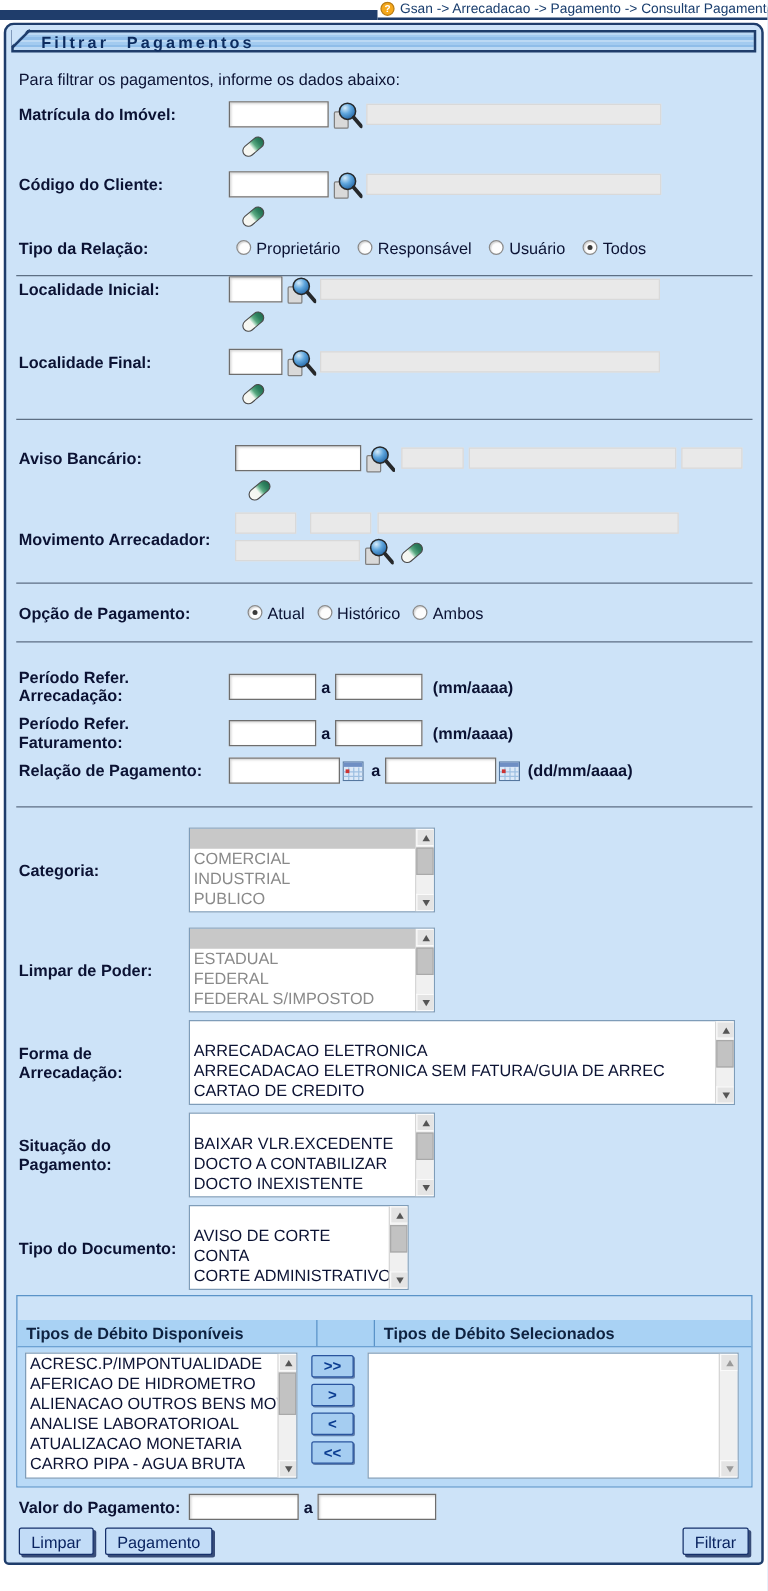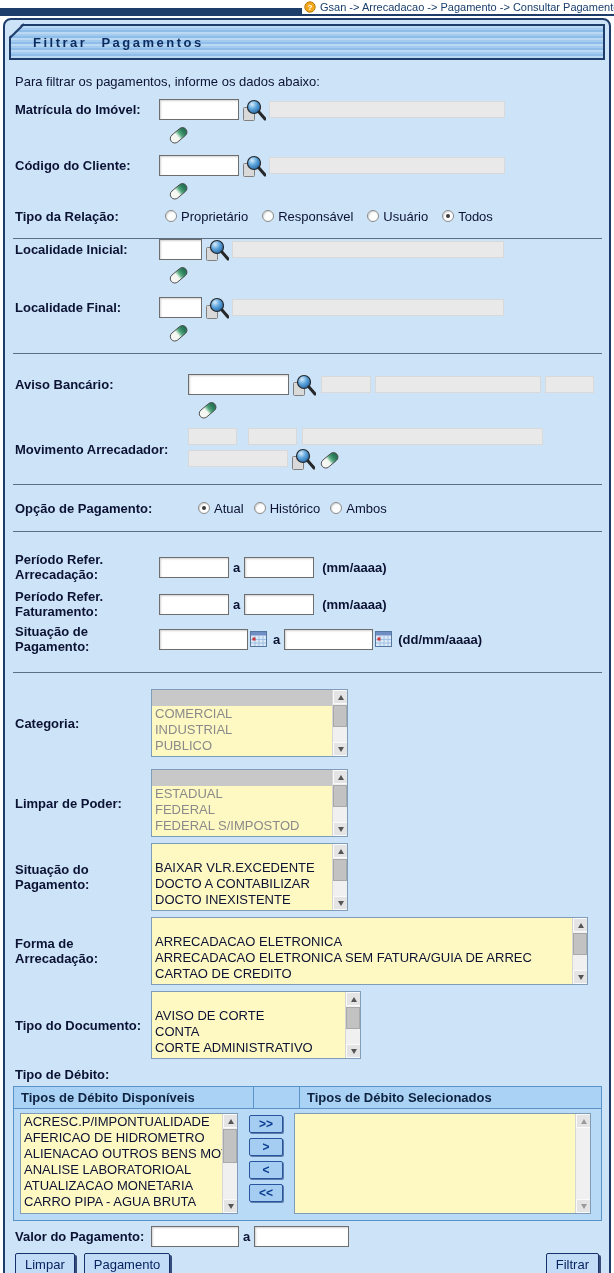--- a/index.html
+++ b/index.html
@@ -17,42 +17,42 @@
     border-bottom:2px solid #1f3d6b; display:flex; align-items:center;
     white-space:nowrap; overflow:hidden; font-size:11px; color:#1a3e6e;
   }
   .crumbbox .htxt { margin-left:4px; }
   
   .container {
     margin:0 3px; background:#cde3f8; border:2px solid #1f3d6b;
     border-radius:8px 8px 4px 4px; padding-bottom:6px;
   }
   .titlebar {
-    position:relative; margin:4px 4px 0 4px; height:36px;
+    position:relative; margin:4px 4px 0 4px; height:18px;
     border:2px solid #1f3d6b;
     background:repeating-linear-gradient(180deg,#bcd9f4 0 2px,#a3cbf0 2px 4px,#8fbde9 4px 6px);
     display:flex; align-items:center; padding-left:22px;
     font-weight:bold; color:#0c2b5e; letter-spacing:2.5px; word-spacing:8px; font-size:13px;
   }
   .titlebar::before {
     content:""; position:absolute; top:-2px; left:-2px; width:13px; height:13px;
     background:#cde3f8; clip-path:polygon(0 0,100% 0,0 100%);
   }
   .titlebar::after {
     content:""; position:absolute; top:4px; left:-4px; width:20px; height:2px;
     background:#1f3d6b; transform:rotate(-45deg);
   }
   .content { padding:0 9px 0 10px; }
   .divider { height:1px; background:#5d6f84; margin-left:-2px; margin-right:-2px; }
   
   .row { display:flex; align-items:flex-start; }
   .row.vc { align-items:center; }
   .label { font-weight:bold; flex:0 0 auto; padding-top:3px; }
   .row.vc > .label { padding-top:0; }
-  .lw152 { width:144px; } .lw173 { width:173px; } .lw136 { width:136px; }
+  .lw152 { width:168px; } .lw173 { width:173px; } .lw136 { width:136px; }
   .hline { display:flex; align-items:flex-start; }
   .txt {
     height:21px; border:1px solid #6e6e6e; background:#fff; padding:0 3px;
     font-family:"Liberation Sans",sans-serif; font-size:13px;
     box-shadow:inset 1px 1px 2px rgba(0,0,0,.18);
   }
   .ro { height:17px; background:#e9e9e9; border:1px solid #d9d9d9; display:inline-block; margin-top:2px; }
   .mag { margin:0 3px; line-height:0; cursor:pointer; }
   .eraser { line-height:0; cursor:pointer; }
   .eline { margin:1px 0 0 8px; height:24px; }
@@ -66,37 +66,37 @@
     background:#fdfdfd; display:inline-block; position:relative; flex:0 0 auto;
     box-shadow:inset 1px 1px 1px rgba(0,0,0,.15);
   }
   .radio.on::after {
     content:""; position:absolute; left:3px; top:3px; width:4px; height:4px;
     border-radius:50%; background:#3a3a3a;
   }
   .rlabel { font-weight:normal; margin:0 14px 0 4px; }
   
   .listbox {
-    display:flex; background:#fef9c3; border:1px solid #7f9db9; height:68px; overflow:hidden;
+    display:flex; background:#ffffff; border:1px solid #7f9db9; height:68px; overflow:hidden;
   }
   .lb-items { flex:1; overflow:hidden; }
   .lb-row { height:16px; line-height:16px; padding-left:3px; white-space:nowrap; overflow:hidden; }
   .listbox.dis .lb-row { color:#8a8a8a; }
   .lb-row.selrow { background:#c8c8c8; }
   .lb-sb { width:15px; background:#f0f0f0; border-left:1px solid #d6d6d6; display:flex; flex-direction:column; flex:0 0 auto; }
   .sb-btn { height:14px; background:#e4e4e4; border:1px solid #fafafa; border-right:none; display:flex; align-items:center; justify-content:center; cursor:pointer; }
   .sb-track { flex:1; position:relative; }
   .sb-thumb { position:absolute; top:1px; left:0; width:100%; height:22px; background:#c2c2c2; border:1px solid #a9a9a9; }
   .tri-up { width:0; height:0; border-left:3.5px solid transparent; border-right:3.5px solid transparent; border-bottom:5px solid #555; }
   .tri-dn { width:0; height:0; border-left:3.5px solid transparent; border-right:3.5px solid transparent; border-top:5px solid #555; }
   .pale .tri-up { border-bottom-color:#9a9a9a; } .pale .tri-dn { border-top-color:#9a9a9a; }
   
   .dlabel { font-weight:bold; }
   .dual { border:1px solid #5a93c8; margin-left:-2px; margin-right:-2px; }
-  .dual-head { display:flex; height:22px; background:#a9d2f4; border-bottom:1px solid #5a93c8; align-items:center; font-weight:bold; color:#0e2240; }
+  .dual-head { display:flex; height:22px; background:#a9d2f4; border-bottom:1px solid #5a93c8; align-items:center; font-weight:bold; color:#0e2240;margin-top:19px; }
   .dh-left { width:240px; border-right:1px solid #5a93c8; padding-left:7px; align-self:stretch; display:flex; align-items:center; }
   .dh-mid { width:46px; border-right:1px solid #5a93c8; align-self:stretch; }
   .dh-right { flex:1; padding-left:7px; }
   .dual-body { display:flex; background:#b9daf7; padding:4px 10px 6px 6px; }
   .dual-body .listbox { height:101px; }
   .dl-left { width:218px; }
   .btncol { width:56px; display:flex; flex-direction:column; align-items:center; padding-top:2px; }
   .tbtn {
     width:34px; height:18px; margin-bottom:5px; background:#a5cdf1; color:#0a3c91;
     border:1px solid #29549e; border-radius:2px; font:bold 12px "Liberation Sans",sans-serif;
@@ -359,21 +359,21 @@
 
     <div class="row vc" style="margin-top:7px">
       <div class="label lw152">Período Refer. Faturamento:</div>
       <input class="txt" style="width: 70px;">
       <span class="sep" style="padding-top:0">a</span>
       <input class="txt" style="width: 70px;">
       <span class="hint" style="padding-top:0">(mm/aaaa)</span>
     </div>
 
     <div class="row vc" style="margin-top:5px">
-      <div class="label lw152">Situação de Pagamento:</div>
+      <div class="label lw152">Relação de Pagamento:</div>
       <input class="txt" style="width: 89px;">
       <span class="cal">
         <svg width="17" height="16" viewBox="0 0 17 16">
             <rect x="0.5" y="0.5" width="16" height="15" fill="#dce9f8" stroke="#55779f"></rect>
             <rect x="1" y="1" width="15" height="3.5" fill="#6f8fc4"></rect>
             <path d="M5 5 V15 M9 5 V15 M13 5 V15 M1 8.5 H16 M1 12 H16" stroke="#9fc0e2" stroke-width="1"></path>
             <rect x="2.5" y="6.5" width="3" height="3" fill="#cc3333"></rect>
           </svg>
       </span>
       <span class="sep" style="padding-top:0">a</span>
@@ -431,20 +431,43 @@
               <div class="sb-thumb"></div>
             </div>
           <div class="sb-btn">
               <span class="tri-dn"></span>
             </div>
         </div>
       </div>
     </div>
 
     <div class="row vc" style="margin-top:6px">
+      <div class="label lw136">Forma de Arrecadação:</div>
+      <div class="listbox" style="width:437px">
+        <div class="lb-items">
+          <div class="lb-row"></div>
+          <div class="lb-row">ARRECADACAO ELETRONICA</div>
+          <div class="lb-row">ARRECADACAO ELETRONICA SEM FATURA/GUIA DE ARREC</div>
+          <div class="lb-row">CARTAO DE CREDITO</div>
+        </div>
+        <div class="lb-sb">
+          <div class="sb-btn">
+              <span class="tri-up"></span>
+            </div>
+          <div class="sb-track">
+              <div class="sb-thumb"></div>
+            </div>
+          <div class="sb-btn">
+              <span class="tri-dn"></span>
+            </div>
+        </div>
+      </div>
+    </div>
+
+    <div class="row vc" style="margin-top:6px">
       <div class="label lw136">Situação do Pagamento:</div>
       <div class="listbox" style="width:197px">
         <div class="lb-items">
           <div class="lb-row"></div>
           <div class="lb-row">BAIXAR VLR.EXCEDENTE</div>
           <div class="lb-row">DOCTO A CONTABILIZAR</div>
           <div class="lb-row">DOCTO INEXISTENTE</div>
         </div>
         <div class="lb-sb">
           <div class="sb-btn">
@@ -454,66 +477,42 @@
               <div class="sb-thumb"></div>
             </div>
           <div class="sb-btn">
               <span class="tri-dn"></span>
             </div>
         </div>
       </div>
     </div>
 
     <div class="row vc" style="margin-top:6px">
-      <div class="label lw136">Forma de Arrecadação:</div>
-      <div class="listbox" style="width:437px">
-        <div class="lb-items">
-          <div class="lb-row"></div>
-          <div class="lb-row">ARRECADACAO ELETRONICA</div>
-          <div class="lb-row">ARRECADACAO ELETRONICA SEM FATURA/GUIA DE ARREC</div>
-          <div class="lb-row">CARTAO DE CREDITO</div>
-        </div>
-        <div class="lb-sb">
-          <div class="sb-btn">
-              <span class="tri-up"></span>
-            </div>
-          <div class="sb-track">
-              <div class="sb-thumb"></div>
-            </div>
-          <div class="sb-btn">
-              <span class="tri-dn"></span>
-            </div>
-        </div>
-      </div>
-    </div>
-
-    <div class="row vc" style="margin-top:6px">
       <div class="label lw136">Tipo do Documento:</div>
-      <div class="listbox" style="width:210px">
+      <div class="listbox" style="width:176px">
         <div class="lb-items">
           <div class="lb-row"></div>
           <div class="lb-row">AVISO DE CORTE</div>
           <div class="lb-row">CONTA</div>
           <div class="lb-row">CORTE ADMINISTRATIVO</div>
         </div>
         <div class="lb-sb">
           <div class="sb-btn">
               <span class="tri-up"></span>
             </div>
           <div class="sb-track">
               <div class="sb-thumb"></div>
             </div>
           <div class="sb-btn">
               <span class="tri-dn"></span>
             </div>
         </div>
       </div>
     </div>
 
-    <div class="dlabel" style="margin-top:8px">Tipo de Débito:</div>
 
     <div class="dual" style="margin-top:4px">
       <div class="dual-head">
         <div class="dh-left">Tipos de Débito Disponíveis</div>
         <div class="dh-mid"></div>
         <div class="dh-right">Tipos de Débito Selecionados</div>
       </div>
       <div class="dual-body">
         <div class="listbox dl-left">
           <div class="lb-items">

